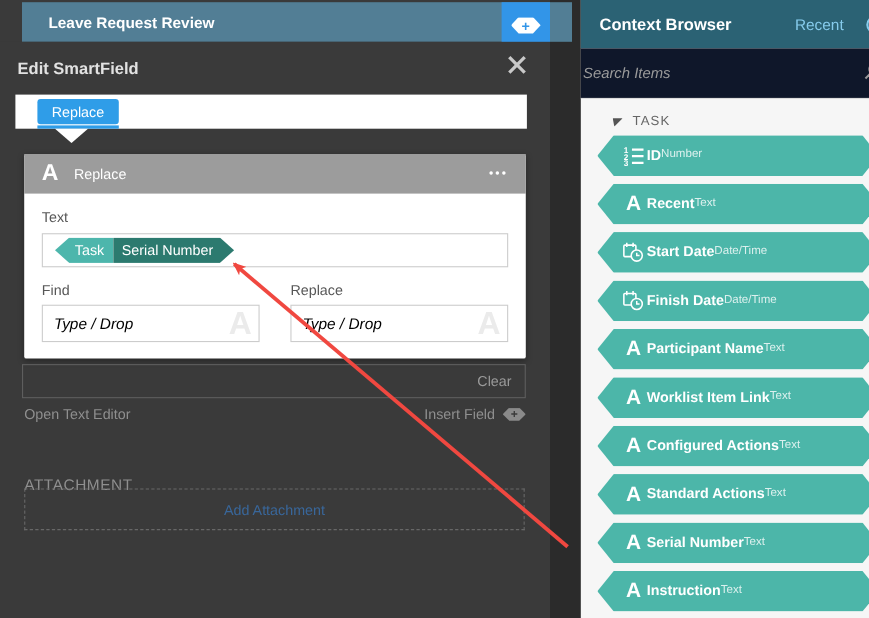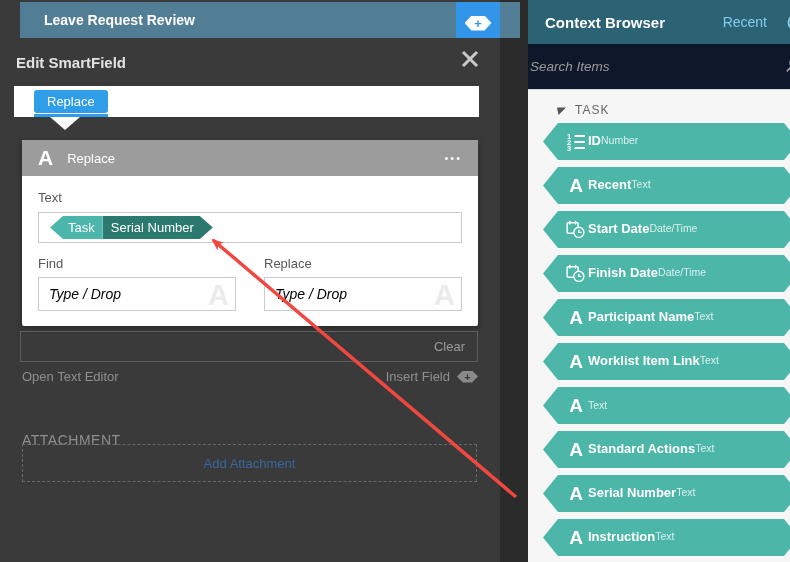--- a/index.html
+++ b/index.html
@@ -247,20 +247,21 @@
             <span class="chip-text">
               <span class="chip-title">Worklist Item Link</span>
               <span class="chip-sub">Text</span>
             </span>
           </div>
           <div class="cb-chip">
             <span class="chip-icon">
               <span class="a-icon">A</span>
             </span>
             <span class="chip-text">
+              <span class="chip-title">Configured Actions</span>
               <span class="chip-sub">Text</span>
             </span>
           </div>
           <div class="cb-chip">
             <span class="chip-icon">
               <span class="a-icon">A</span>
             </span>
             <span class="chip-text">
               <span class="chip-title">Standard Actions</span>
               <span class="chip-sub">Text</span>

